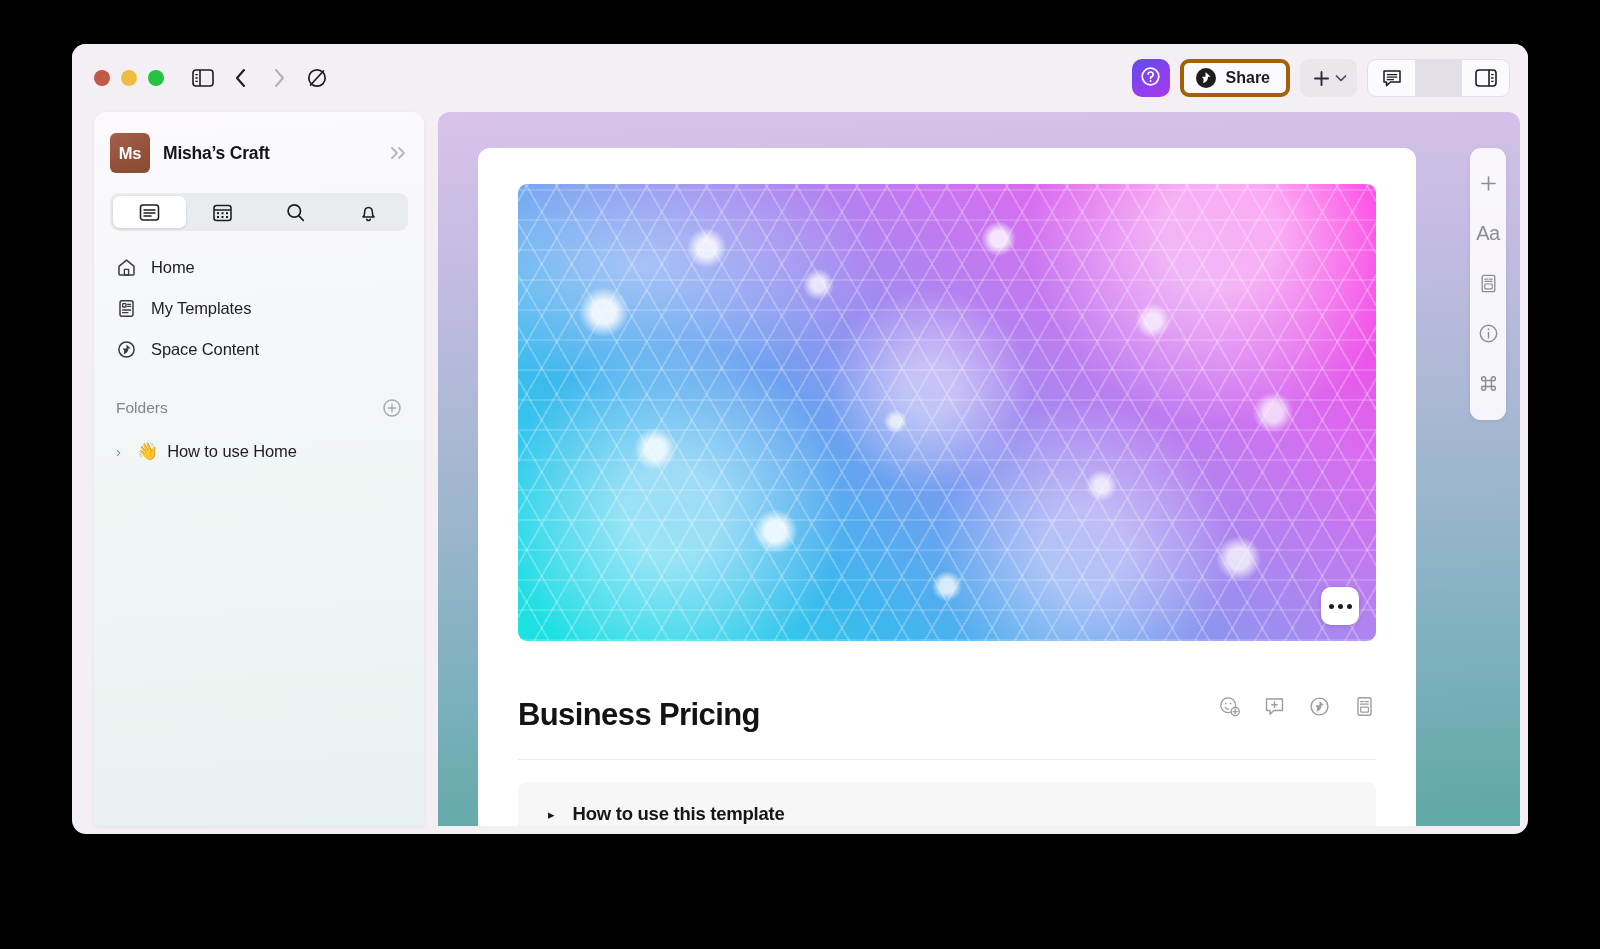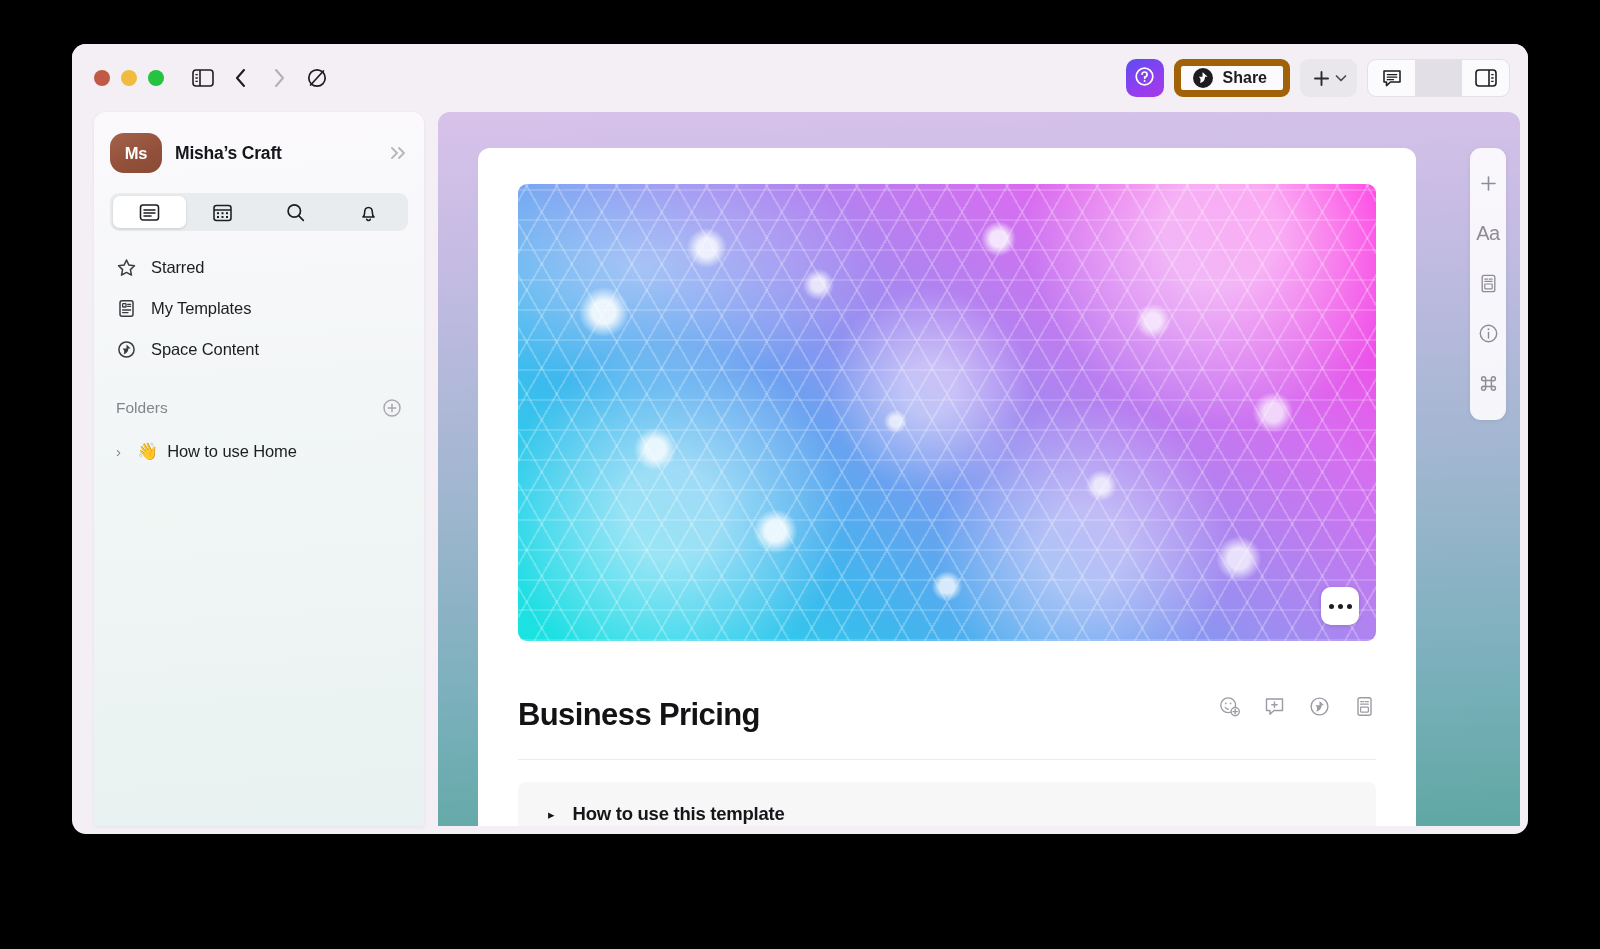--- a/index.html
+++ b/index.html
@@ -55,21 +55,21 @@
     background: linear-gradient(150deg, #5b4df0 0%, #8d3ff0 55%, #a83ae8 100%);
     display: flex; align-items: center; justify-content: center;
     border: none; cursor: pointer;
   }
 
   #share-btn {
     height: 38px;
     display: flex; align-items: center; gap: 9px;
     padding: 0 16px 0 11px;
     background: #fbfafc;
-    border: 7px solid #a16207;
+    border: 4px solid #a16207;
     border-radius: 9px;
     font-size: 16px; font-weight: 700; color: #1d1d1f;
     cursor: pointer;
   }
 
   #add-btn {
     height: 38px;
     display: flex; align-items: center; gap: 4px;
     padding: 0 10px 0 12px;
     background: #e9e6ec;
@@ -106,21 +106,21 @@
     display: flex; flex-direction: column;
     overflow: hidden;
   }
 
   #space-header {
     display: flex; align-items: center; gap: 13px;
     padding: 9px 14px 9px 16px;
     cursor: pointer;
   }
   #space-avatar {
-    width: 52px; height: 40px; border-radius: 14px;
+    width: 40px; height: 40px; border-radius: 6px;
     background: linear-gradient(155deg, #a4604a 0%, #92503a 60%, #8a4a33 100%);
     color: #fff; font-size: 16.5px; font-weight: 700;
     display: flex; align-items: center; justify-content: center;
     letter-spacing: -0.3px;
     flex: 0 0 auto;
   }
   #space-name { font-size: 17.5px; font-weight: 700; color: #16161a; letter-spacing: -0.2px; }
   #space-expand { margin-left: auto; color: #b9b7bd; display: flex; }
 
   #tabbar {
@@ -422,29 +422,30 @@
         <div class="tab">
           <svg width="23" height="23" viewBox="0 0 23 23" fill="none" stroke="#1d1d22" stroke-width="1.6" stroke-linejoin="round">
             <path d="M6 16c1.3-1 1.6-2.2 1.6-4.3 0-2.9 1.5-5.2 3.9-5.2s3.9 2.3 3.9 5.2c0 2.1.3 3.3 1.6 4.3z" stroke-linecap="round"></path>
             <path d="M9.7 18.2a1.9 1.9 0 0 0 3.6 0" stroke-linecap="round"></path>
           </svg>
         </div>
       </div>
 
       <div id="nav-list">
 
-
         <div class="nav-item">
           <span class="nav-icon">
             <svg width="21" height="21" viewBox="0 0 21 21" fill="none" stroke="#3b3b40" stroke-width="1.5" stroke-linejoin="round">
-              <polygon points="10.5,3 12.9,8.1 18.5,8.8 14.4,12.6 15.5,18.1 10.5,15.4 5.5,18.1 6.6,12.6 2.5,8.8 8.1,8.1"></polygon>
+              <path d="M3 9.3L10.5 3.2 18 9.3V17a1 1 0 0 1-1 1H4a1 1 0 0 1-1-1z"></path>
+              <rect x="8.4" y="12.3" width="4.2" height="5.7" stroke-width="1.35"></rect>
             </svg>
           </span>
-          <span class="nav-label">Starred</span>
-        </div>
+          <span class="nav-label">Home</span>
+        </div>
+
 
 
         <div class="nav-item">
           <span class="nav-icon">
             <svg width="21" height="21" viewBox="0 0 21 21" fill="none" stroke="#3b3b40" stroke-width="1.5" stroke-linejoin="round">
               <rect x="4" y="2.8" width="13" height="15.4" rx="2"></rect>
               <rect x="6.6" y="5.6" width="3.4" height="3.4" rx="0.6" stroke-width="1.3"></rect>
               <line x1="11.6" y1="6.3" x2="14.6" y2="6.3" stroke-width="1.3" stroke-linecap="round"></line>
               <line x1="11.6" y1="8.4" x2="14.6" y2="8.4" stroke-width="1.3" stroke-linecap="round"></line>
               <line x1="6.6" y1="12" x2="14.6" y2="12" stroke-width="1.3" stroke-linecap="round"></line>

